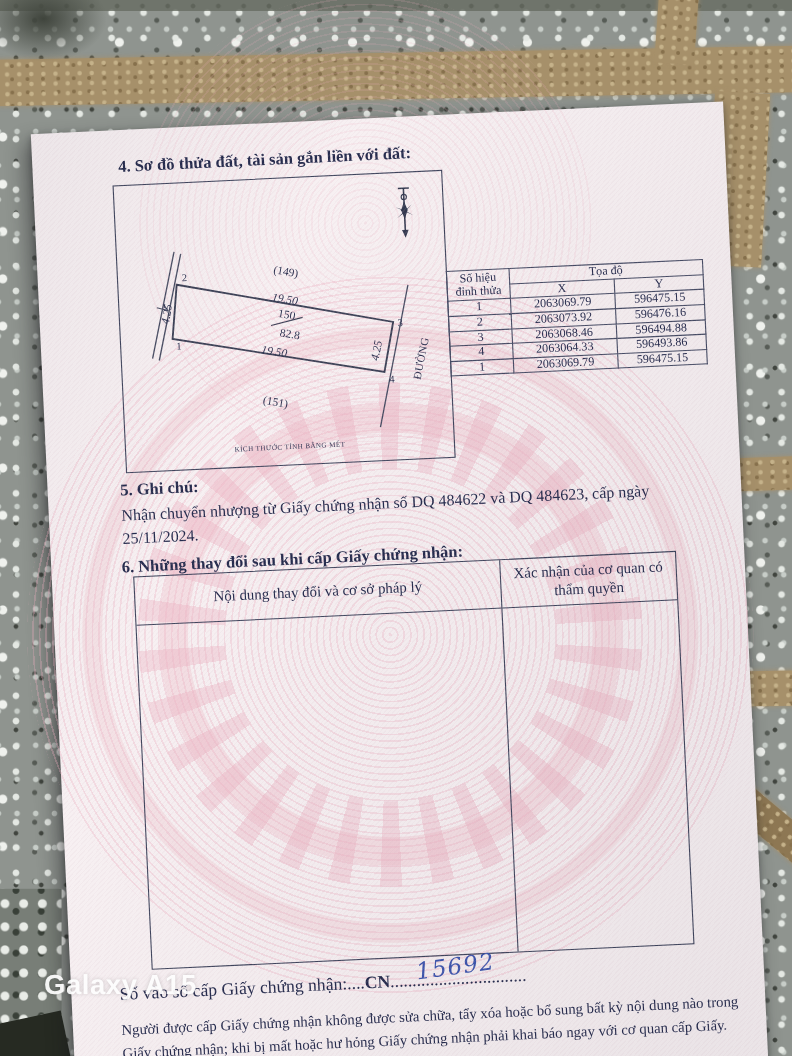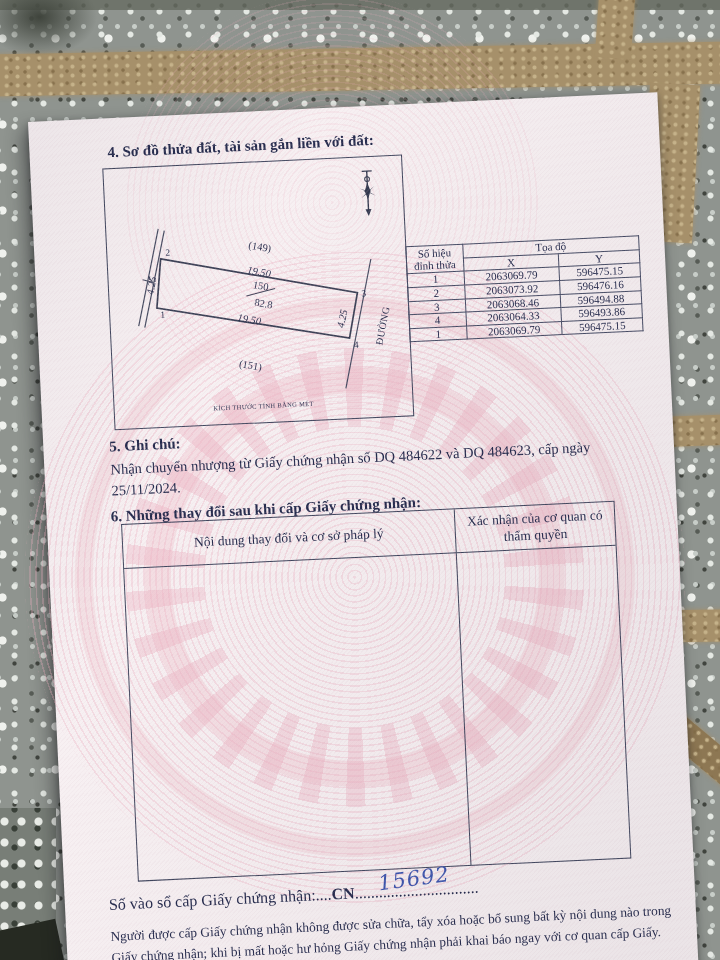--- a/index.html
+++ b/index.html
@@ -200,13 +200,14 @@
       <div></div>
     </div>
 
     <div class="abs register">
       <span>Số vào sổ cấp Giấy chứng nhận:</span><span>....</span><b>CN</b><span>.....</span><span class="hw-wrap"><span>..........</span><span class="hw-num">15692</span></span><span>................</span>
     </div>
 
     <div class="abs fine-print">Người được cấp Giấy chứng nhận không được sửa chữa, tẩy xóa hoặc bổ sung bất kỳ nội dung nào trong Giấy chứng nhận; khi bị mất hoặc hư hỏng Giấy chứng nhận phải khai báo ngay với cơ quan cấp Giấy.</div>
   </div>
 
+  <div class="watermark">Galaxy A15</div>
 </div>
 
 </body></html>

